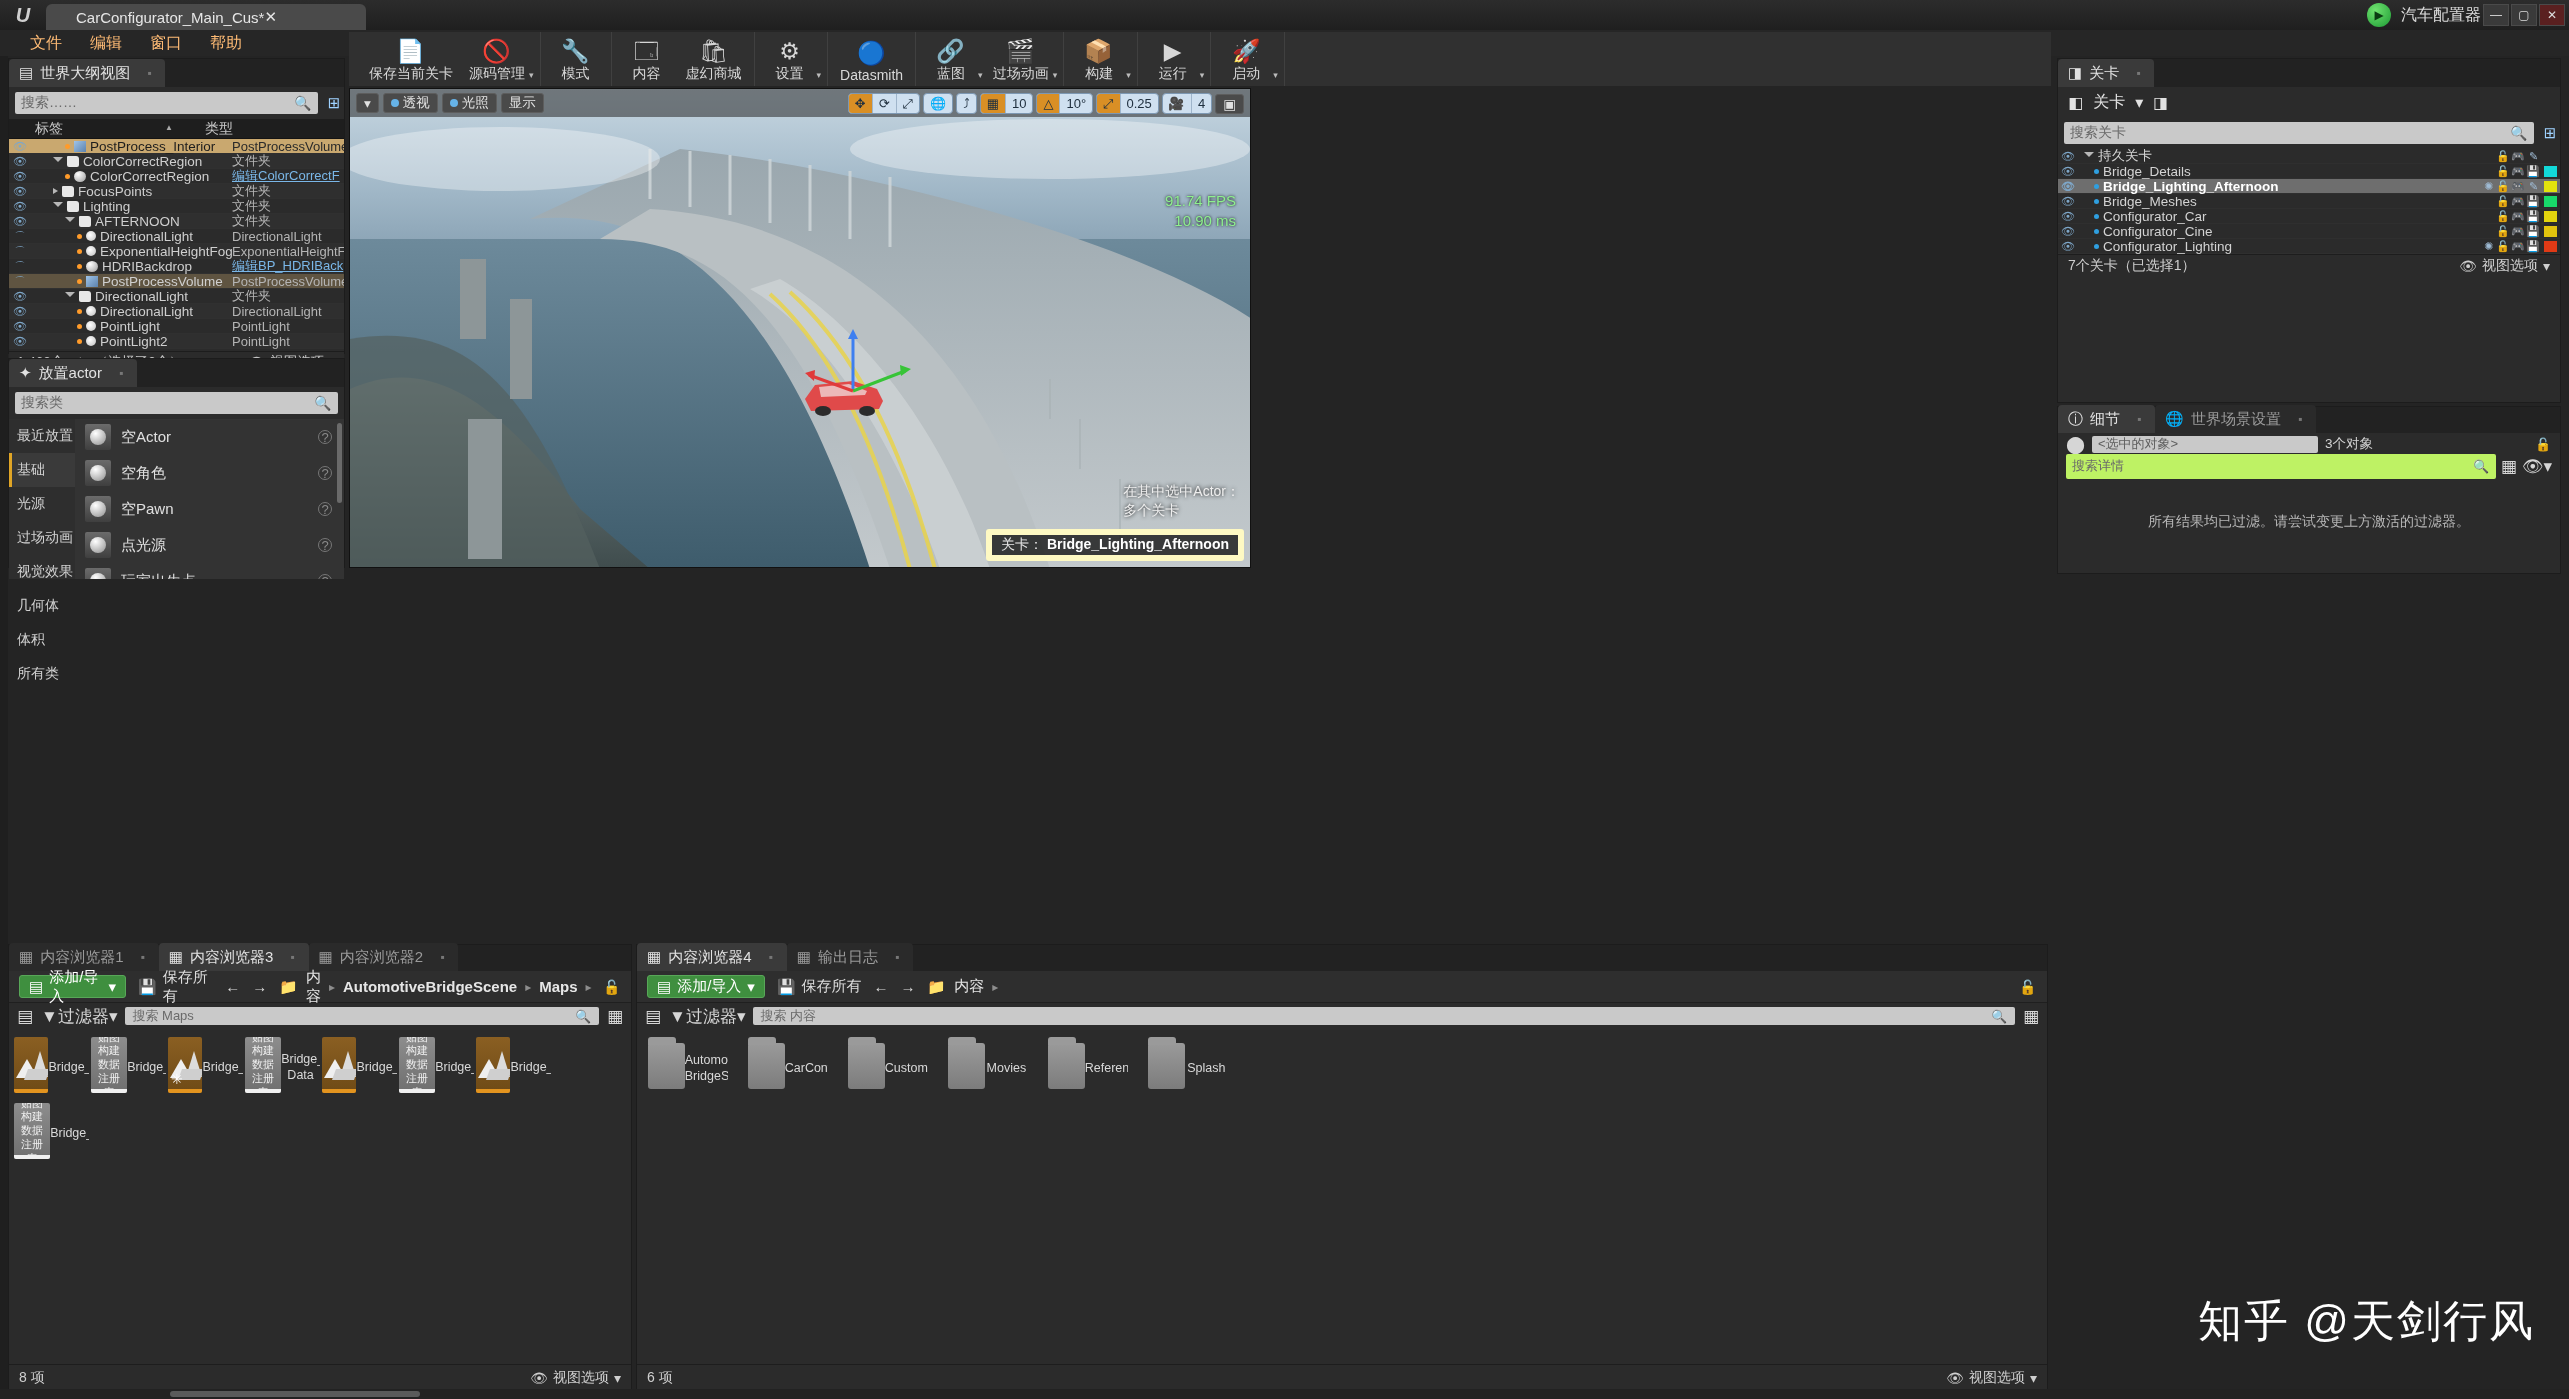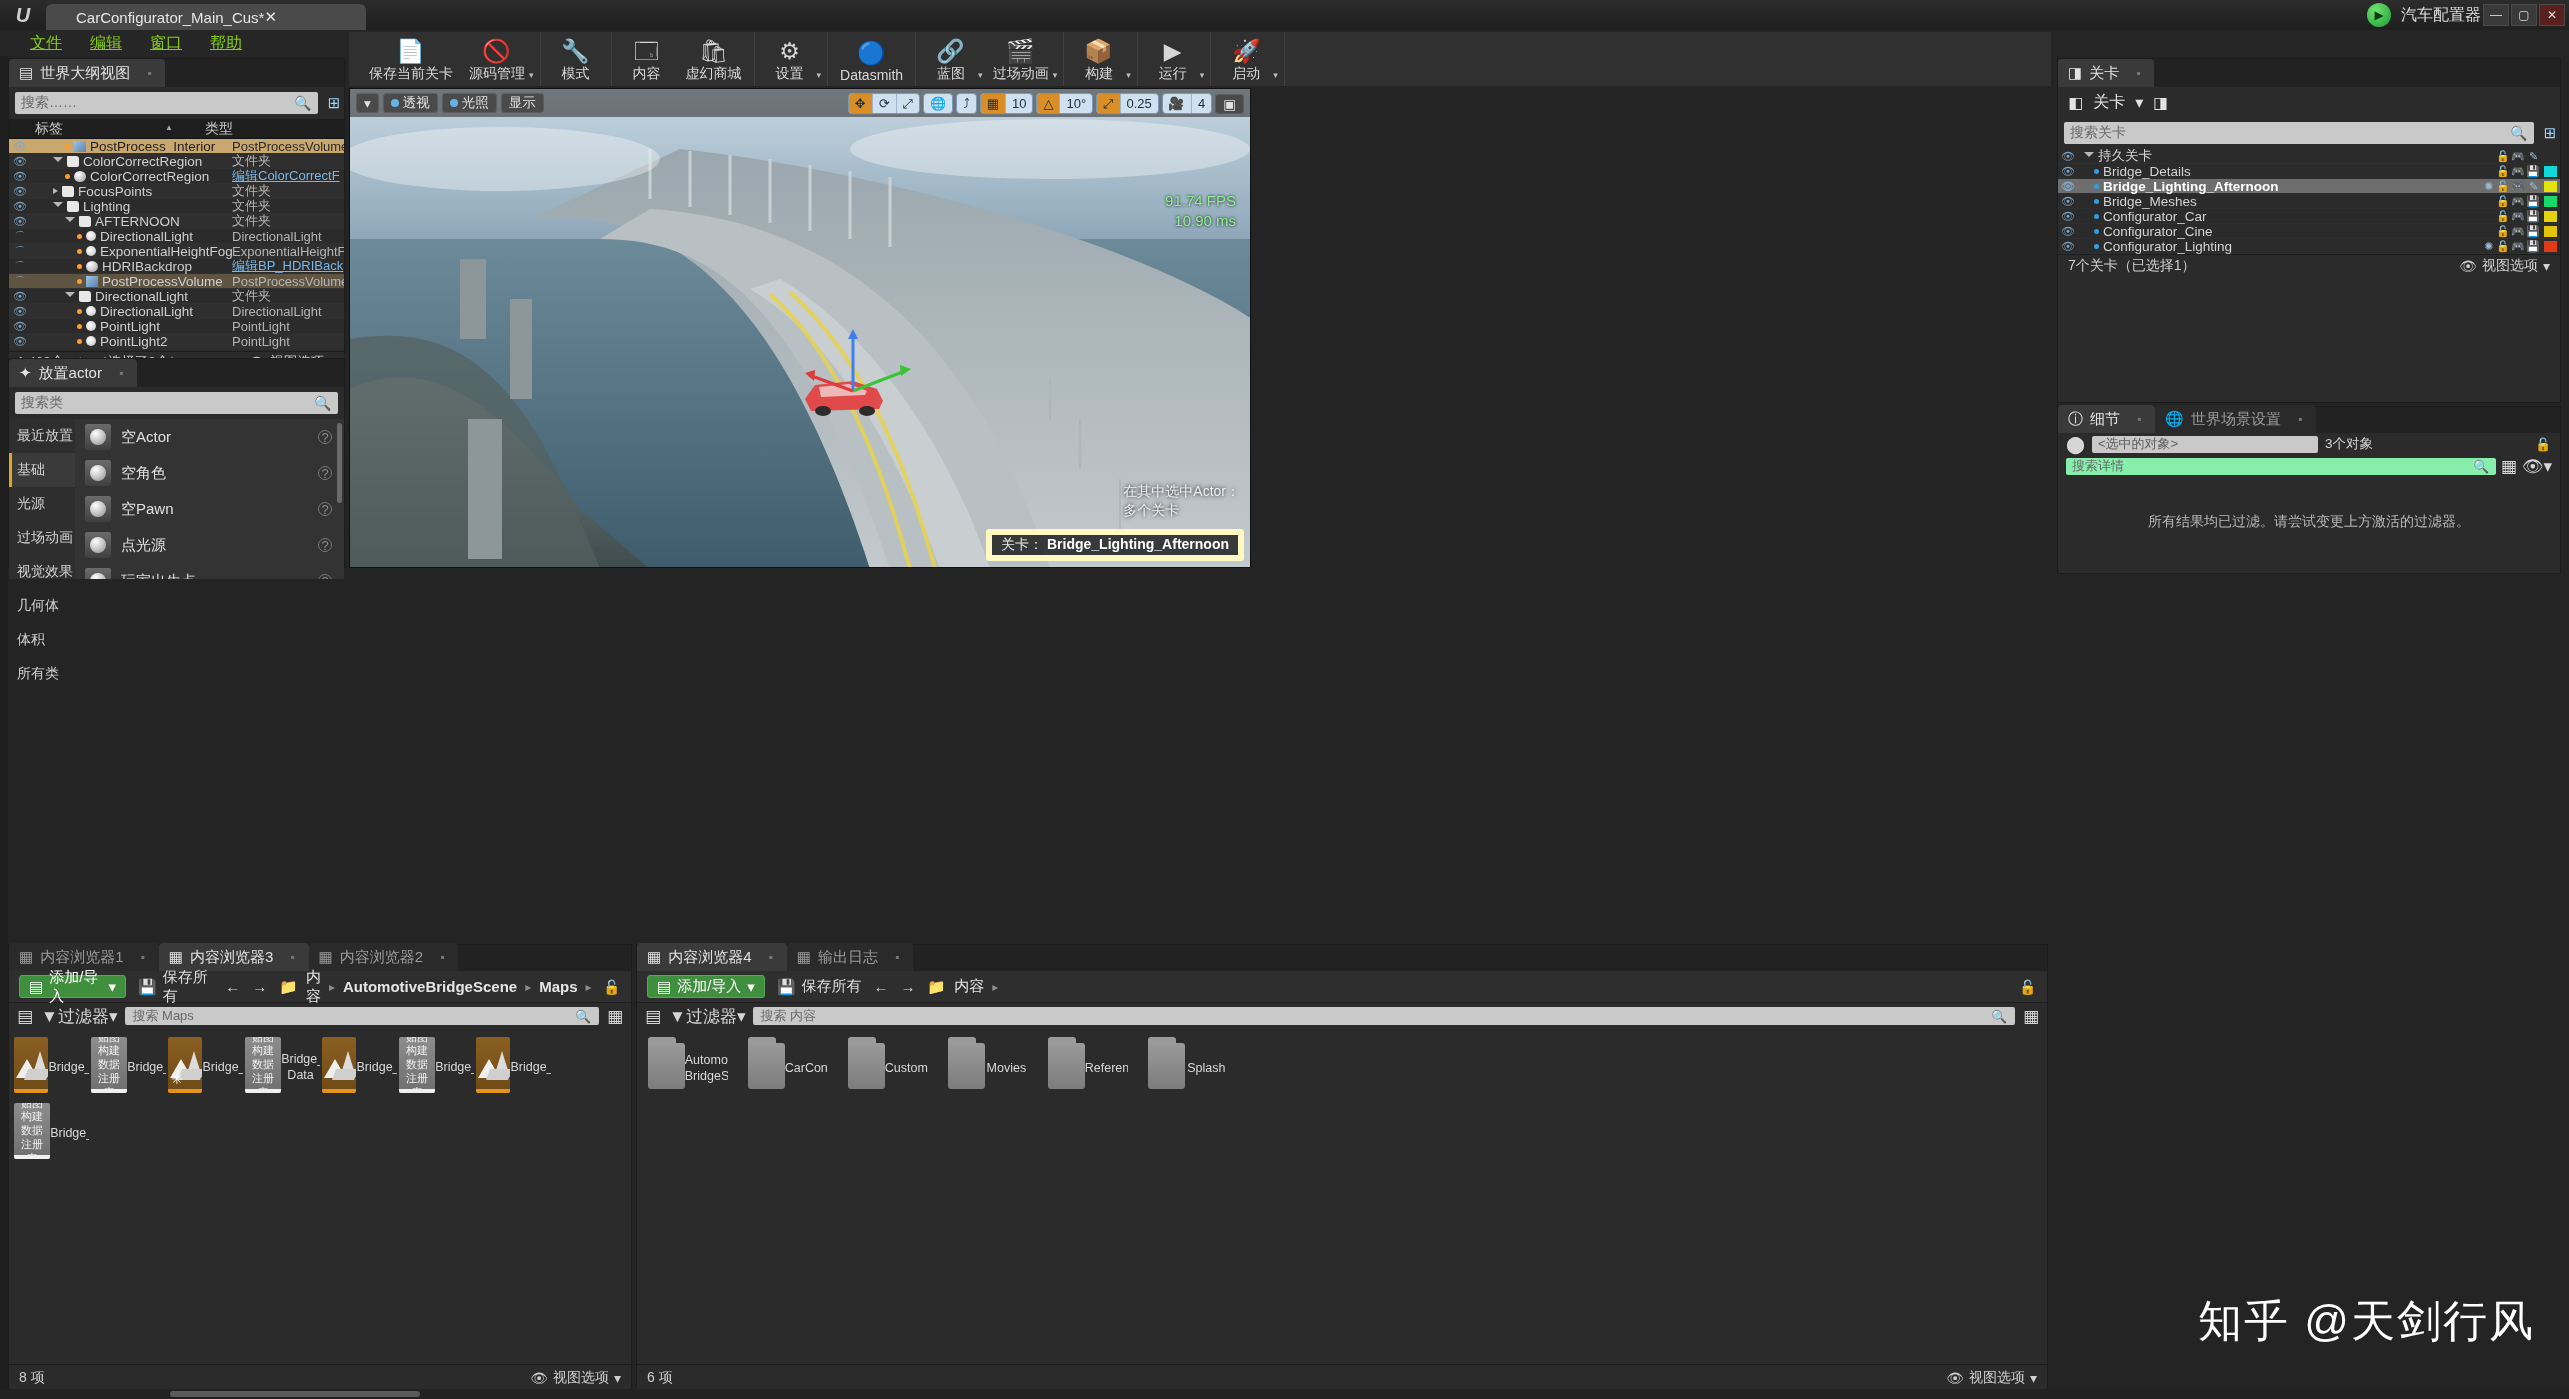--- a/index.html
+++ b/index.html
@@ -25,21 +25,21 @@
      background:radial-gradient(circle at 35% 30%,#6fe36f,#1d9a34); margin-right:10px;
      display:flex;align-items:center;justify-content:center; color:#0a3d12; font-size:12px;}
   .proj-name{ font-size:16px; color:#dcdcdc; }
   .wbtn{ width:26px; height:22px; background:#3a3a3a; margin-left:2px; color:#ddd;
      font-size:12px; display:flex; align-items:center; justify-content:center; border:1px solid #4a4a4a;}
   .wbtn.close{ background:#5a2020; }
 
   
   .menubar{ position:absolute; left:0; top:30px; width:2569px; height:26px;
      background:#262626; display:flex; align-items:center; padding-left:16px; }
-  .menubar .mi{ padding:0 14px; font-size:16px; color:#84cc16; line-height:26px;text-decoration:underline; }
+  .menubar .mi{ padding:0 14px; font-size:16px; color:#fdba74; line-height:26px; }
 
   
   .ptab{ height:28px; background:#3a3a3a; display:inline-flex; align-items:center;
      padding:0 14px 0 10px; font-size:15px; color:#e2e2e2; border-radius:4px 4px 0 0; gap:7px;}
   .ptab.inactive{ background:#2a2a2a; color:#9a9a9a; }
   .ptab .x{ color:#777; font-size:12px; margin-left:10px; }
 
   
   .outliner{ position:absolute; left:8px; top:58px; width:337px; height:296px;
      background:#2b2b2b; border:1px solid #1c1c1c; }
@@ -156,21 +156,21 @@
   
   .details{ position:absolute; left:2057px; top:406px; width:504px; height:168px;
      background:#2b2b2b; border:1px solid #1c1c1c;}
   .d-tabs{ height:26px; background:#222; display:flex; align-items:flex-end; }
   .d-objrow{ height:22px; display:flex; align-items:center; gap:7px; padding:0 8px; }
   .d-objfield{ flex:none; width:226px; height:17px; background:#c9c9c9; border-radius:2px;
      font-size:13px; color:#5f5f5f; padding:0 6px; display:flex; align-items:center;}
   .d-count{ font-size:13.5px; color:#d4d4d4; }
   .d-lock{ margin-left:auto; font-size:13px; color:#b8c8d8;}
   .d-searchrow{ height:22px; display:flex; align-items:center; gap:5px; padding:0 8px;}
-  .d-search{ flex:1; height:17px; background:#86efac; border-radius:2px; font-size:13px;
+  .d-search{ flex:1; height:25px; background:#bef264; border-radius:2px; font-size:13px;
      color:#6a6a6a; padding:0 6px; display:flex; align-items:center;}
   .d-msg{ margin-top:36px; text-align:center; font-size:14px; color:#b7b7b7; padding:0 10px;}
 
   
   .cb{ position:absolute; background:#2b2b2b; border:1px solid #1c1c1c; }
   .cb1{ left:8px; top:944px; width:624px; height:447px; }
   .cb2{ left:636px; top:944px; width:1412px; height:447px; }
   .cb-tabrow{ height:26px; background:#222; display:flex; align-items:flex-end; }
   .cb-actions{ height:32px; display:flex; align-items:center; gap:12px; padding:0 10px;
      background:#2e2e2e; border-bottom:1px solid #1f1f1f;}

